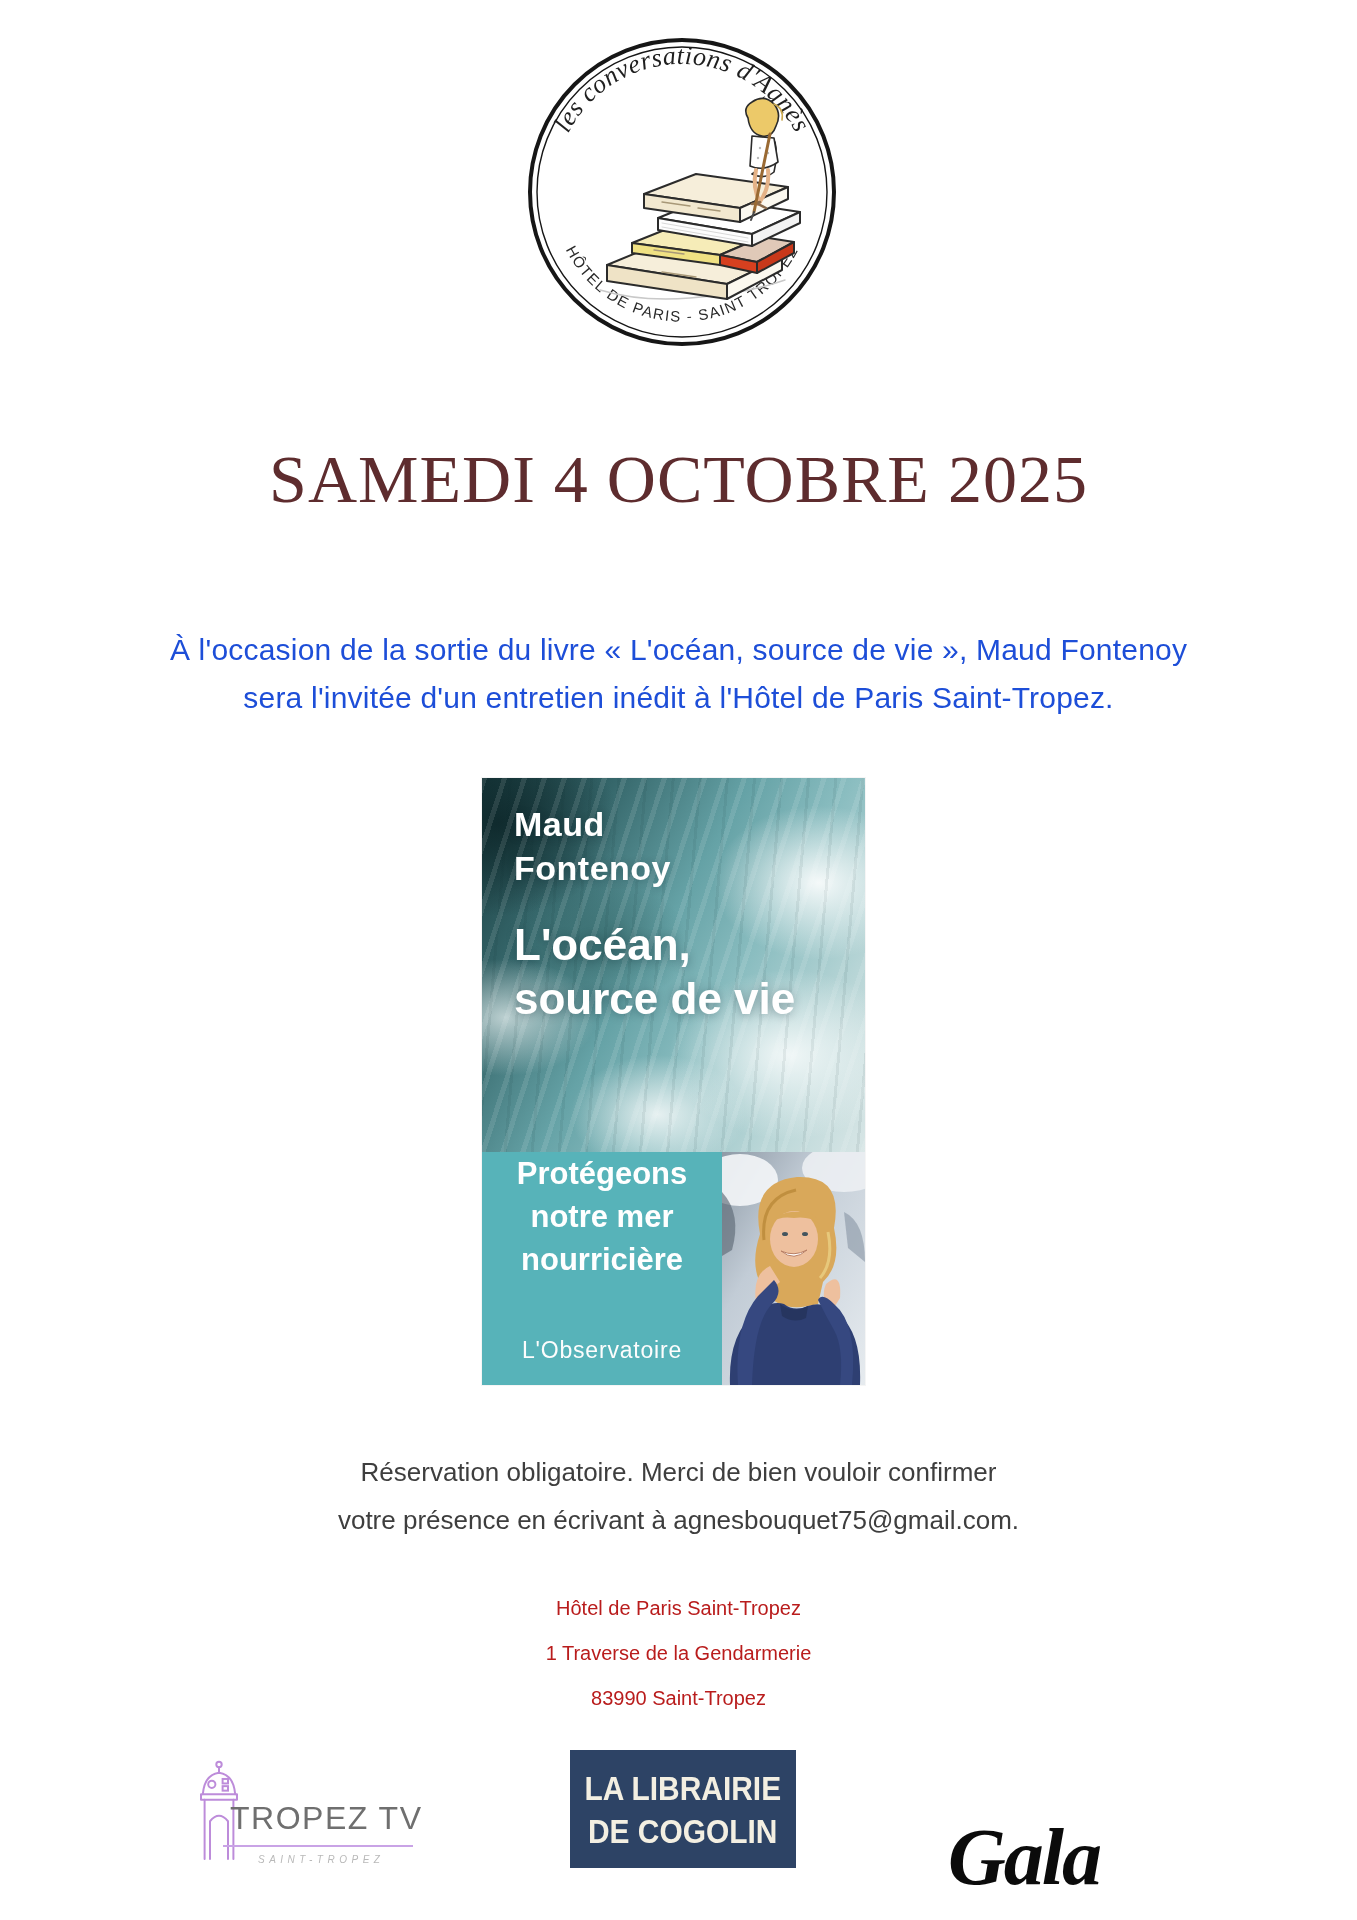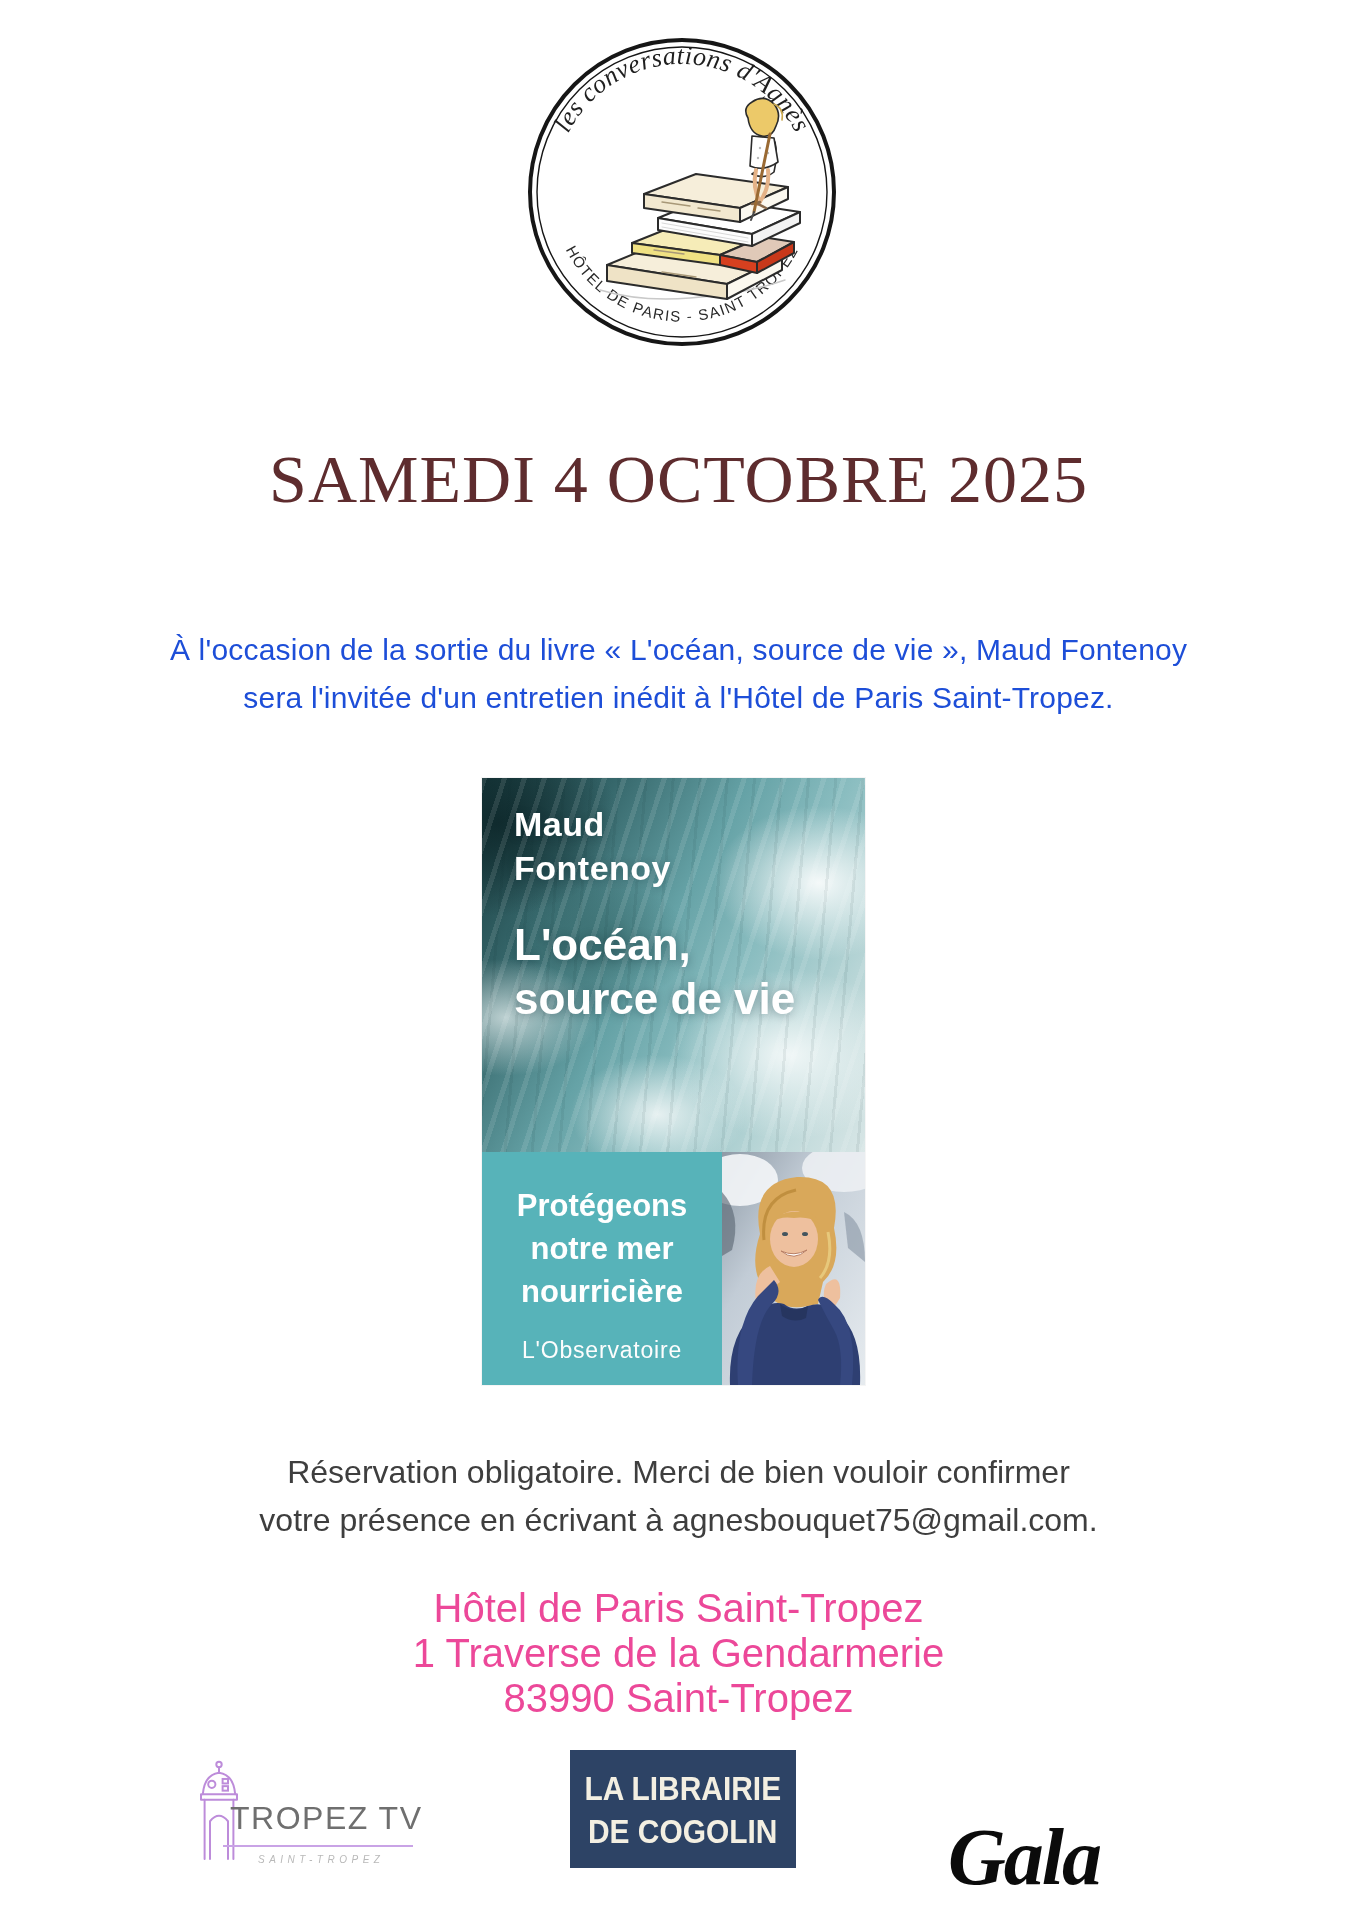--- a/index.html
+++ b/index.html
@@ -52,32 +52,32 @@
     position:absolute; z-index:2; left:32px; top:24px; font-size:34px; font-weight:bold;
     color:#fff; line-height:44px; letter-spacing:0.5px; text-shadow:0 1px 8px rgba(0,30,40,0.3);
   }
   .cover-title {
     position:absolute; z-index:2; left:32px; top:140px; font-size:44px; font-weight:bold;
     color:#fff; line-height:54px; text-shadow:0 1px 10px rgba(0,30,40,0.35);
   }
   .cover-bottom { position:absolute; top:374px; left:0; width:100%; height:233px; display:flex; }
   .cover-tagline {
     position:relative; width:240px; height:100%; background:#57b3b9; color:#ffffff;
-    text-align:center; font-weight:bold; font-size:31px; line-height:43px; padding-top:32px;
+    text-align:center; font-weight:bold; font-size:31px; line-height:43px; 
   }
   .cover-publisher {
     position:absolute; bottom:13px; left:0; width:100%; text-align:center;
     font-weight:400; font-size:23px; letter-spacing:0.8px; color:#fdfdfd;
   }
   .cover-photo { position:relative; width:143px; height:100%; }
   .cover-photo svg { width:100%; height:100%; display:block; }
 
   
-  .reservation { top:1448px; font-size:32px; line-height:48px; color:#3e3e3e; }
-  .address { top:1586px; font-size:40px; line-height:45px; color:#ec4899;text-align:center; }
+  .reservation { top:1448px; font-size:26px; line-height:48px; color:#3e3e3e; }
+  .address { top:1586px; font-size:20px; line-height:45px; color:#b91c1c;text-align:center; }
 
   
   .global-tv { position:absolute; left:168px; top:1752px; width:265px; height:145px; }
   .gtv-tower { position:absolute; left:24px; top:4px; width:54px; height:108px; }
   .gtv-name { position:absolute; left:62px; top:48px; font-size:32px; color:#6f6f6f; letter-spacing:1.5px; white-space:nowrap; }
   .gtv-line { position:absolute; left:55px; top:93px; width:190px; height:2px; background:#c9a3e6; }
   .gtv-sub { position:absolute; left:90px; top:102px; font-size:10px; color:#b9b9b9; letter-spacing:4.5px; white-space:nowrap;font-style:italic; }
 
   .librairie {
     position:absolute; left:570px; top:1750px; width:226px; height:118px;

